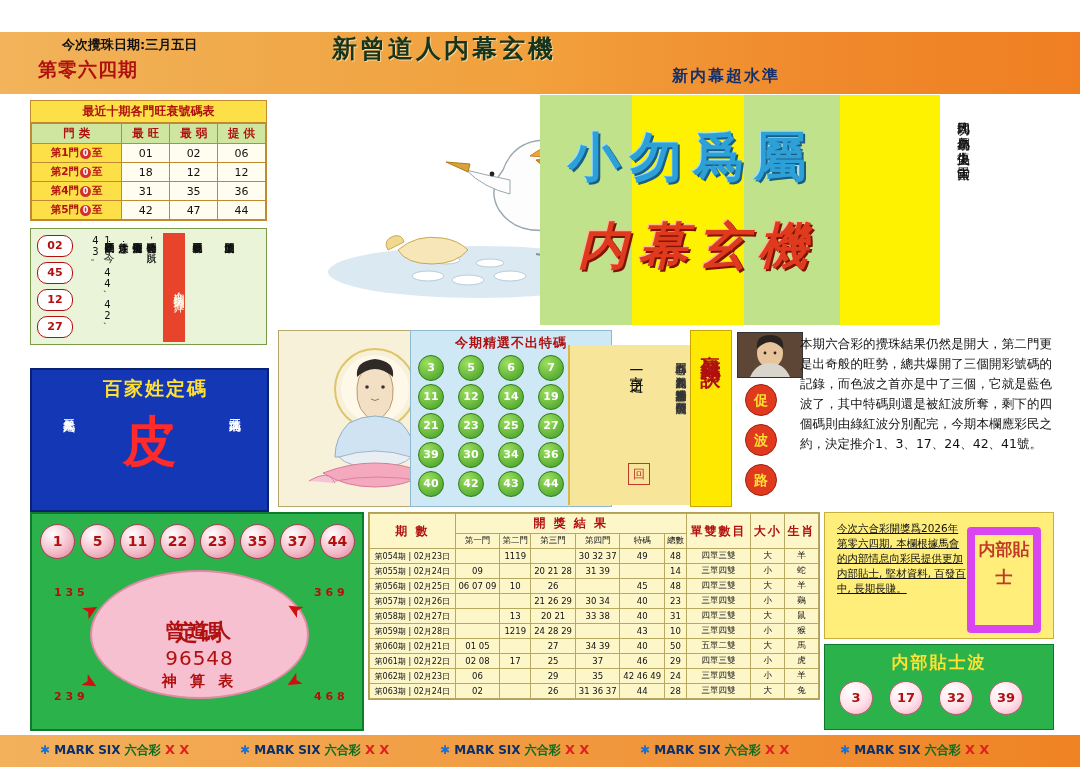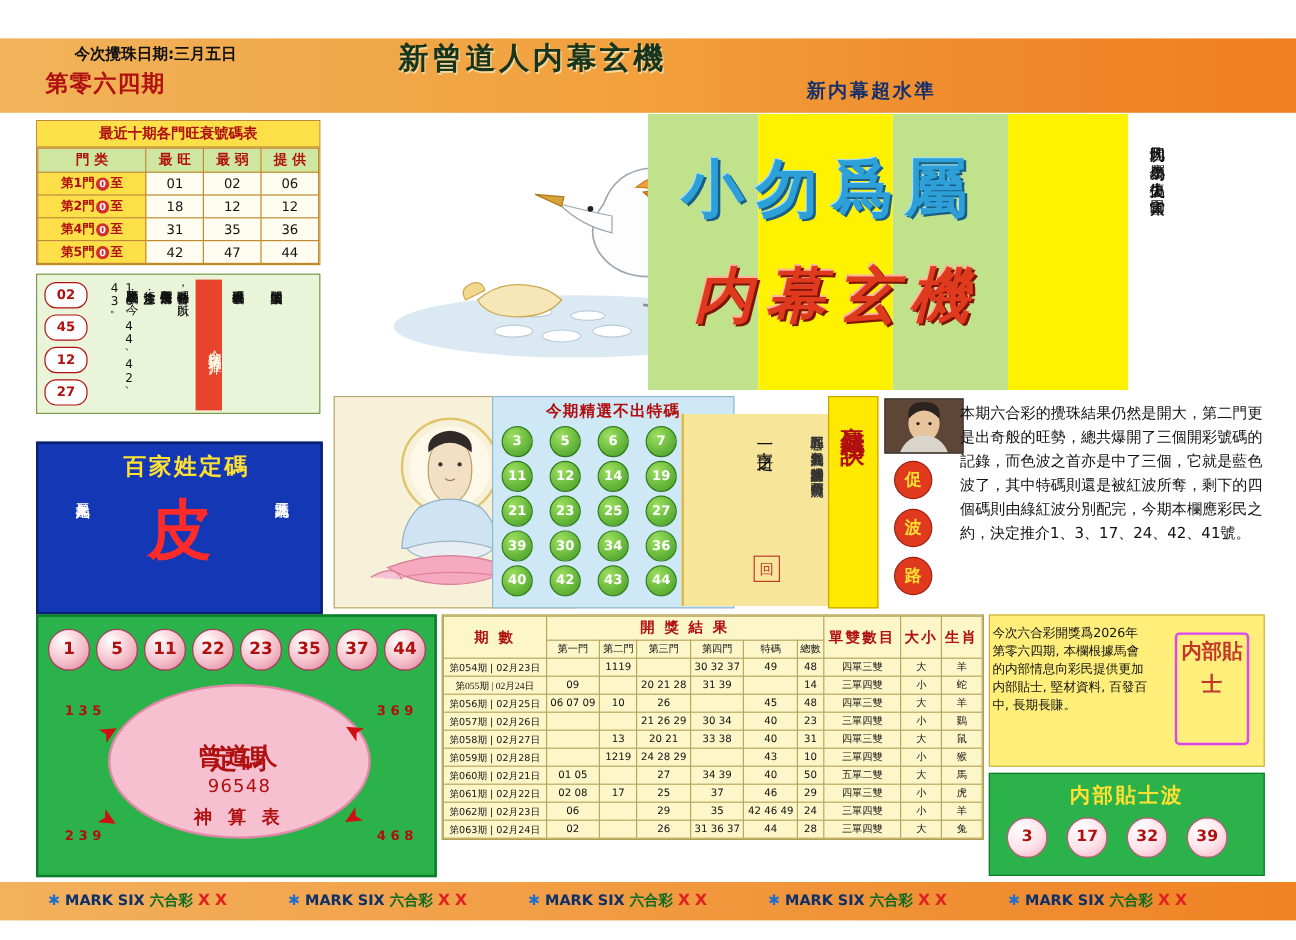--- a/index.html
+++ b/index.html
@@ -72,34 +72,34 @@
     text-align:center;line-height:30px;margin-bottom:8px;border:1px solid #a02010;}
   .para{position:absolute;left:800px;top:334px;width:252px;font-size:12.5px;line-height:20px;color:#111;text-align:justify;}
   
   .lotto{position:absolute;left:30px;top:512px;width:330px;height:215px;background:#2bb24a;border:2px solid #0e7a2c;}
   .lt-balls{position:absolute;left:8px;top:10px;display:flex;gap:5px;}
   .lt-ball{width:33px;height:33px;border-radius:50%;background:radial-gradient(circle at 35% 28%,#ffffff,#f2b9c6 60%,#e07b96);
     border:1px solid #b03a58;color:#b01010;font-size:14px;font-weight:bold;text-align:center;line-height:33px;}
   .lt-oval{position:absolute;left:58px;top:56px;width:215px;height:125px;border-radius:50%;background:#f6c0d0;border:2px solid #e089a6;}
   .lt-n1{position:absolute;left:0;top:12px;width:215px;text-align:center;font-size:20px;font-weight:bold;color:#b01010;letter-spacing:3px;margin-top:33px;}
   .lt-n2{position:absolute;left:0;top:46px;width:215px;text-align:center;font-size:22px;font-weight:bold;color:#b01010;letter-spacing:2px;}
-  .lt-n3{position:absolute;left:0;top:74px;width:215px;text-align:center;font-size:15px;color:#b01010;letter-spacing:1px;}
+  .lt-n3{position:absolute;left:0;top:74px;width:215px;text-align:center;font-size:20px;color:#b01010;letter-spacing:1px;}
   .lt-n4{position:absolute;left:0;top:100px;width:215px;text-align:center;font-size:15px;font-weight:bold;color:#b01010;letter-spacing:4px;}
   .lt-c{position:absolute;font-size:11px;color:#b01010;font-weight:bold;}
   .arrow{position:absolute;color:#d01010;font-size:20px;}
   
   .res{position:absolute;left:368px;top:512px;width:450px;background:#fdf6c8;border:1px solid #b0a050;}
   table.res-t{border-collapse:collapse;width:100%;font-size:8.5px;}
   table.res-t th,table.res-t td{border:1px solid #b7a95f;text-align:center;padding:1px 1px;color:#111;white-space:nowrap;}
   table.res-t thead th{background:#fdf6c8;color:#b01010;font-size:12px;font-weight:bold;letter-spacing:2px;}
   table.res-t thead tr.sub th{font-size:8.5px;color:#111;font-weight:normal;letter-spacing:0;}
   
   .promo{position:absolute;left:824px;top:512px;width:228px;height:125px;background:#ffef7a;border:1px solid #c9b03c;}
-  .pm-txt{position:absolute;left:2px;top:8px;width:130px;font-size:10.5px;line-height:15px;color:#111;}
-  .pm-seal{position:absolute;right:12px;top:14px;width:58px;height:90px;border:2px solid #d946ef;border-radius:4px;background:#ffef7a;}
+  .pm-txt{position:absolute;left:12px;top:8px;width:130px;font-size:10.5px;line-height:15px;color:#111;text-decoration:underline;}
+  .pm-seal{position:absolute;right:12px;top:14px;width:58px;height:90px;border:8px solid #d946ef;border-radius:4px;background:#ffef7a;}
   .pm-seal span{display:block;text-align:center;color:#c0392b;font-size:17px;font-weight:bold;line-height:28px;}
   .tips{position:absolute;left:824px;top:644px;width:228px;height:84px;background:#2bb24a;border:1px solid #0e7a2c;}
   .tips-t{position:absolute;left:0;top:6px;width:228px;text-align:center;font-size:17px;font-weight:bold;color:#ffe033;letter-spacing:2px;}
   .tips-balls{position:absolute;left:14px;top:36px;display:flex;gap:16px;}
   .tip-ball{width:32px;height:32px;border-radius:50%;background:radial-gradient(circle at 35% 28%,#ffffff,#ffe2ea 55%,#f2a7bd);
     border:1px solid #c05878;color:#b01010;font-size:13px;font-weight:bold;text-align:center;line-height:32px;}
   
   .footer{position:absolute;left:0;top:735px;width:1080px;height:32px;background:linear-gradient(to right,#f3b15c,#ef8324);}
   .ft-item{position:absolute;top:7px;font-size:12px;font-weight:bold;color:#0b2f6b;white-space:nowrap;}
   .ft-x{color:#e02020;font-size:13px;}
@@ -357,21 +357,21 @@
             <td>1119</td>
             <td></td>
             <td>30 32 37</td>
             <td>49</td>
             <td>48</td>
             <td>四單三雙</td>
             <td>大</td>
             <td>羊</td>
           </tr>
           <tr>
-            <td style="font-size: 8px; font-family: Liberation Serif, serif;">第055期 | 02月24日</td>
+            <td style="font-size: 8px;">第055期 | 02月24日</td>
             <td>09</td>
             <td></td>
             <td>20 21 28</td>
             <td>31 39</td>
             <td></td>
             <td>14</td>
             <td>三單四雙</td>
             <td>小</td>
             <td>蛇</td>
           </tr>

